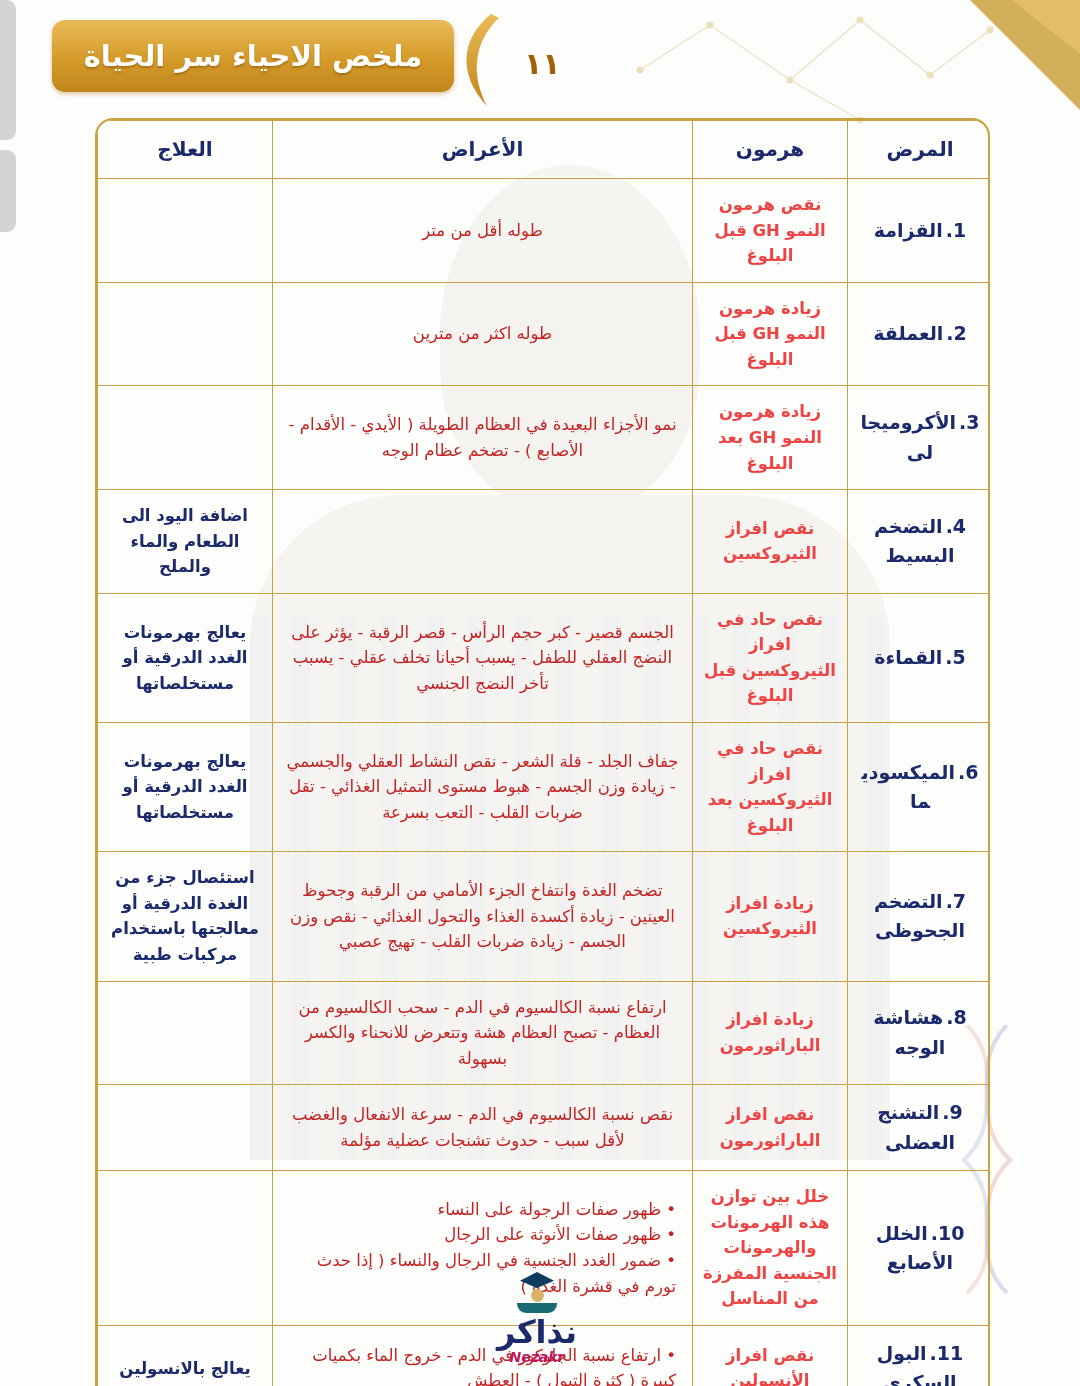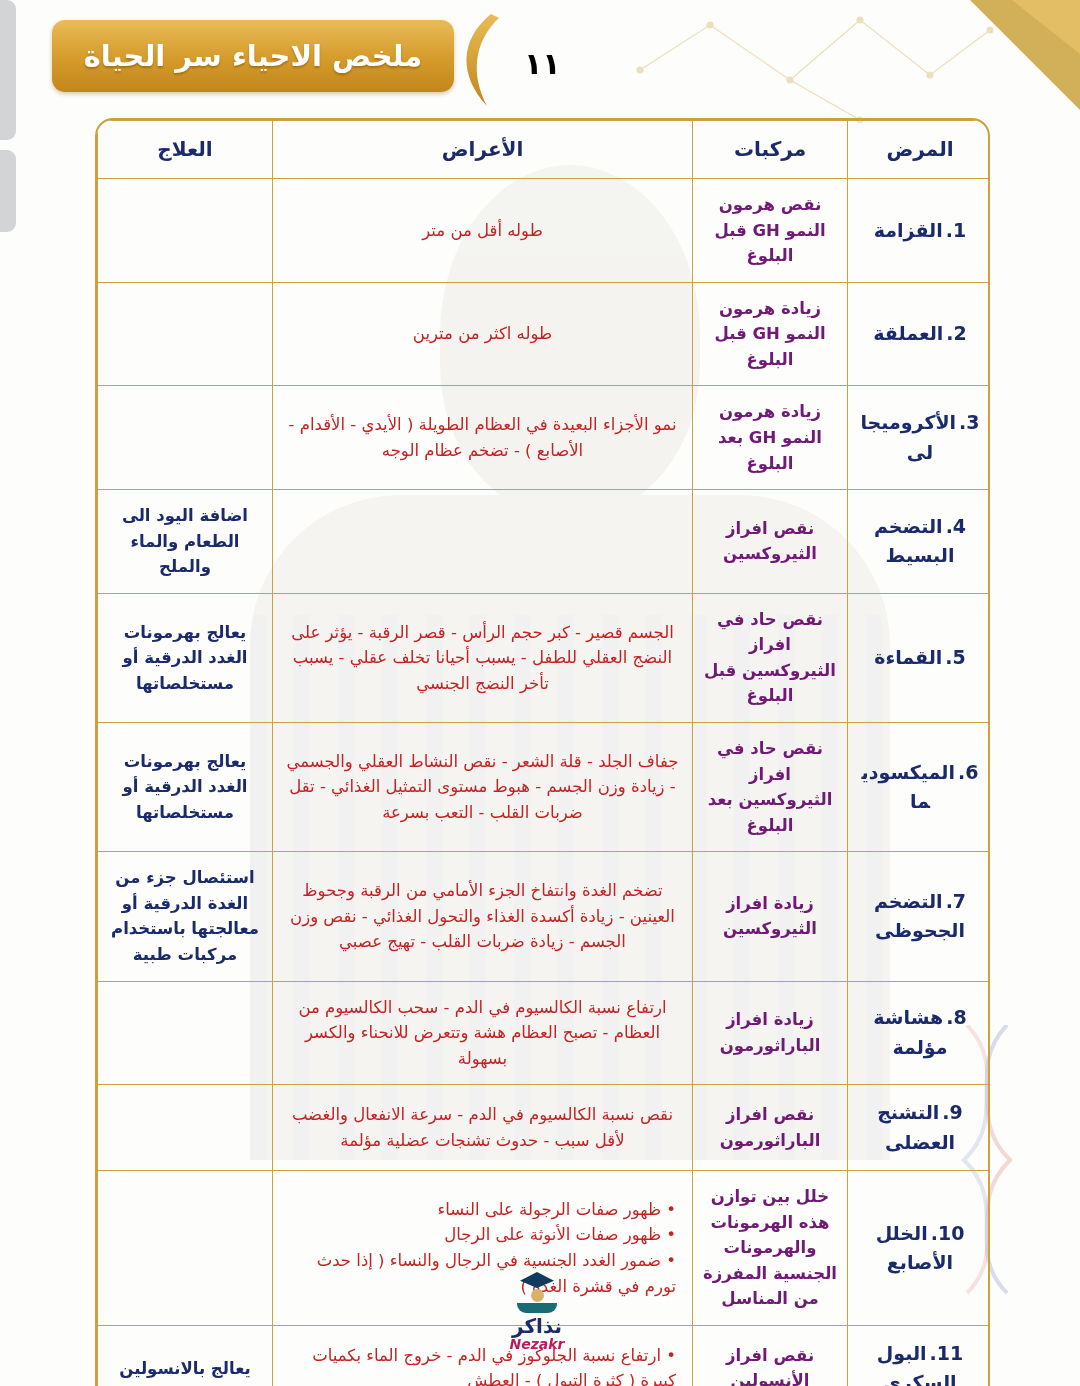--- a/index.html
+++ b/index.html
@@ -26,44 +26,44 @@
   
   .dna { position:absolute; right:58px; top:1025px; pointer-events:none; }
   
   .banner { position:absolute; left:52px; top:20px; width:402px; height:72px;
     background:linear-gradient(180deg,#e9bb57 0%,#d49a2a 55%,#c2861b 100%);
     border-radius:13px; display:flex; align-items:center; justify-content:center;
     box-shadow:0 2px 4px rgba(150,100,10,.35); }
   .banner span { color:#ffffff; font-weight:bold; font-size:29px;
     text-shadow:0 2px 2px rgba(120,75,0,.45); }
   .swoosh { position:absolute; left:447px; top:12px; }
-  .page-num { position:absolute; left:524px; top:46px; color:#000000;
+  .page-num { position:absolute; left:524px; top:46px; color:#a16207;
     font-size:30px; font-weight:bold; }
   
   .table-wrap { position:absolute; left:95px; top:118px; width:895px;
     border:2.5px solid #c9a23f; border-radius:18px; overflow:hidden; background:rgba(255,255,255,.25); }
   table { width:100%; border-collapse:collapse; table-layout:fixed; direction:rtl; }
   th, td { border:1.4px solid #c9a23f; text-align:center; vertical-align:middle;
     padding:13px 9px; line-height:1.55; word-wrap:break-word; }
   th { height:52px; color:#1b2a6b; font-weight:bold; font-size:20px; }
   td.c-disease { color:#1b2a6b; font-weight:bold; font-size:19px; }
   td.c-disease .num { margin-left:3px; }
-  td.c-cause { color:#701a75; font-weight:bold; font-size:16.5px; }
+  td.c-cause { color:#ef4444; font-weight:bold; font-size:16.5px; }
   td.c-symptoms { color:#c32222; font-weight:normal; font-size:16.5px; white-space:pre-line; }
   td.c-treatment { color:#1b2a6b; font-weight:bold; font-size:16.5px;text-align:center; }
   tbody tr:nth-child(10) td.c-symptoms,
   tbody tr:nth-child(11) td.c-symptoms { text-align:right; padding-right:16px; }
   
   .logo { position:absolute; left:462px; top:1272px; width:150px; text-align:center; z-index:5; }
   .wm-icon { width:44px; margin:0 auto 2px; }
   .wm-icon .cap { width:34px; height:16px; margin:0 auto;
     background:#0f3b5e; clip-path:polygon(50% 0,100% 55%,50% 100%,0 55%); }
   .wm-icon .face { width:13px; height:13px; border-radius:50%; background:#d9b26a; margin:1px auto; }
   .wm-icon .book { width:40px; height:10px; background:#1b6b74; border-radius:0 0 9px 9px; margin:0 auto; }
-  .wm-ar { color:#1b2a6b; font-weight:bold; font-size:20px; line-height:1.1; }
+  .wm-ar { color:#1b2a6b; font-weight:bold; font-size:32px; line-height:1.1; }
   .wm-en { color:#be185d; font-weight:bold; font-style:italic; font-size:14px; line-height:1.1; }
 </style>
 </head>
 <body>
 
 <div class="edge-tab t1"></div>
 <div class="edge-tab t2"></div>
 
 <svg class="corner-deco" width="460" height="160" viewBox="0 0 460 160">
   <polygon points="350,0 460,0 460,110" fill="#caa13c" opacity="0.85"></polygon>
@@ -113,21 +113,21 @@
   <table dir="rtl">
     <colgroup>
       <col style="width:145px">
         <col style="width:155px">
         <col style="width:420px">
         <col style="width:175px">
     </colgroup>
     <thead>
       <tr>
         <th>المرض</th>
-        <th>مركبات</th>
+        <th>هرمون</th>
         <th>الأعراض</th>
         <th>العلاج</th>
       </tr>
     </thead>
     <tbody>
       <tr>
           <td class="c-disease"><span class="num">1.</span><span>القزامة</span></td>
           <td class="c-cause">نقص هرمون النمو GH قبل البلوغ</td>
           <td class="c-symptoms">طوله أقل من متر</td>
           <td class="c-treatment"></td>
@@ -162,21 +162,21 @@
           <td class="c-symptoms">جفاف الجلد - قلة الشعر - نقص النشاط العقلي والجسمي - زيادة وزن الجسم - هبوط مستوى التمثيل الغذائي - تقل ضربات القلب - التعب بسرعة</td>
           <td class="c-treatment">يعالج بهرمونات الغدد الدرقية أو مستخلصاتها</td>
         </tr>
         <tr>
           <td class="c-disease"><span class="num">7.</span><span>التضخم الجحوظى</span></td>
           <td class="c-cause">زيادة افراز الثيروكسين</td>
           <td class="c-symptoms">تضخم الغدة وانتفاخ الجزء الأمامي من الرقبة وجحوظ العينين - زيادة أكسدة الغذاء والتحول الغذائي - نقص وزن الجسم - زيادة ضربات القلب - تهيج عصبي</td>
           <td class="c-treatment">استئصال جزء من الغدة الدرقية أو معالجتها باستخدام مركبات طبية</td>
         </tr>
         <tr>
-          <td class="c-disease"><span class="num">8.</span><span>هشاشة مؤلمة</span></td>
+          <td class="c-disease"><span class="num">8.</span><span>هشاشة الوجه</span></td>
           <td class="c-cause">زيادة افراز الباراثورمون</td>
           <td class="c-symptoms">ارتفاع نسبة الكالسيوم في الدم - سحب الكالسيوم من العظام - تصبح العظام هشة وتتعرض للانحناء والكسر بسهولة</td>
           <td class="c-treatment"></td>
         </tr>
         <tr>
           <td class="c-disease"><span class="num">9.</span><span>التشنج العضلى</span></td>
           <td class="c-cause">نقص افراز الباراثورمون</td>
           <td class="c-symptoms">نقص نسبة الكالسيوم في الدم - سرعة الانفعال والغضب لأقل سبب - حدوث تشنجات عضلية مؤلمة</td>
           <td class="c-treatment"></td>
         </tr>

